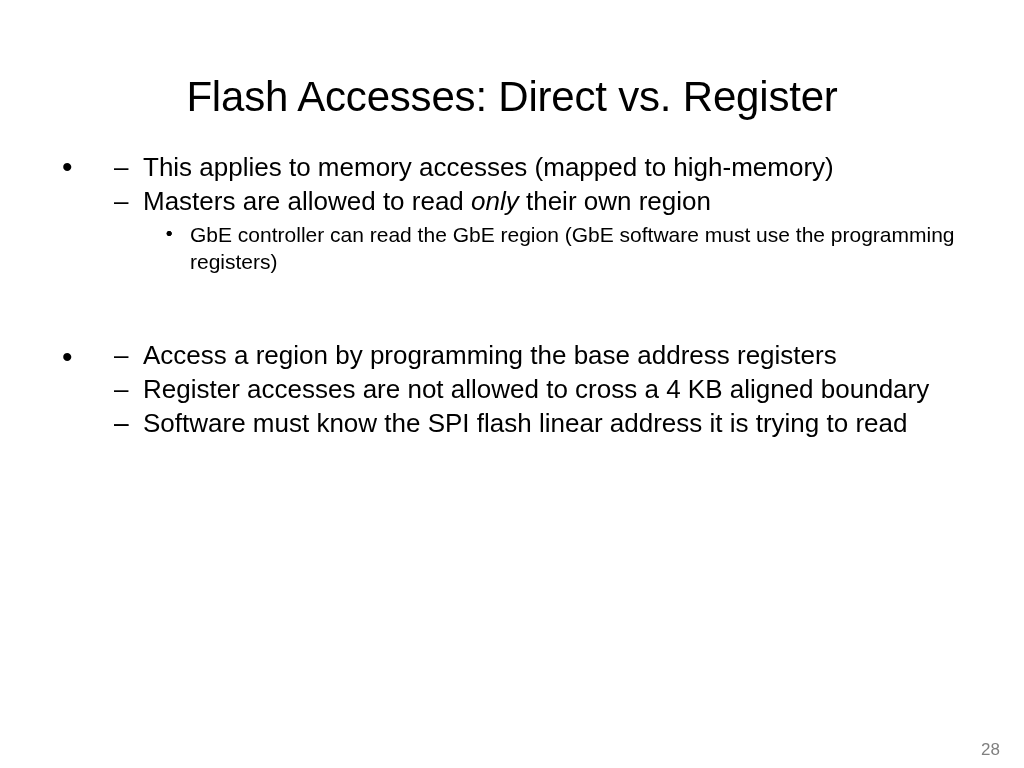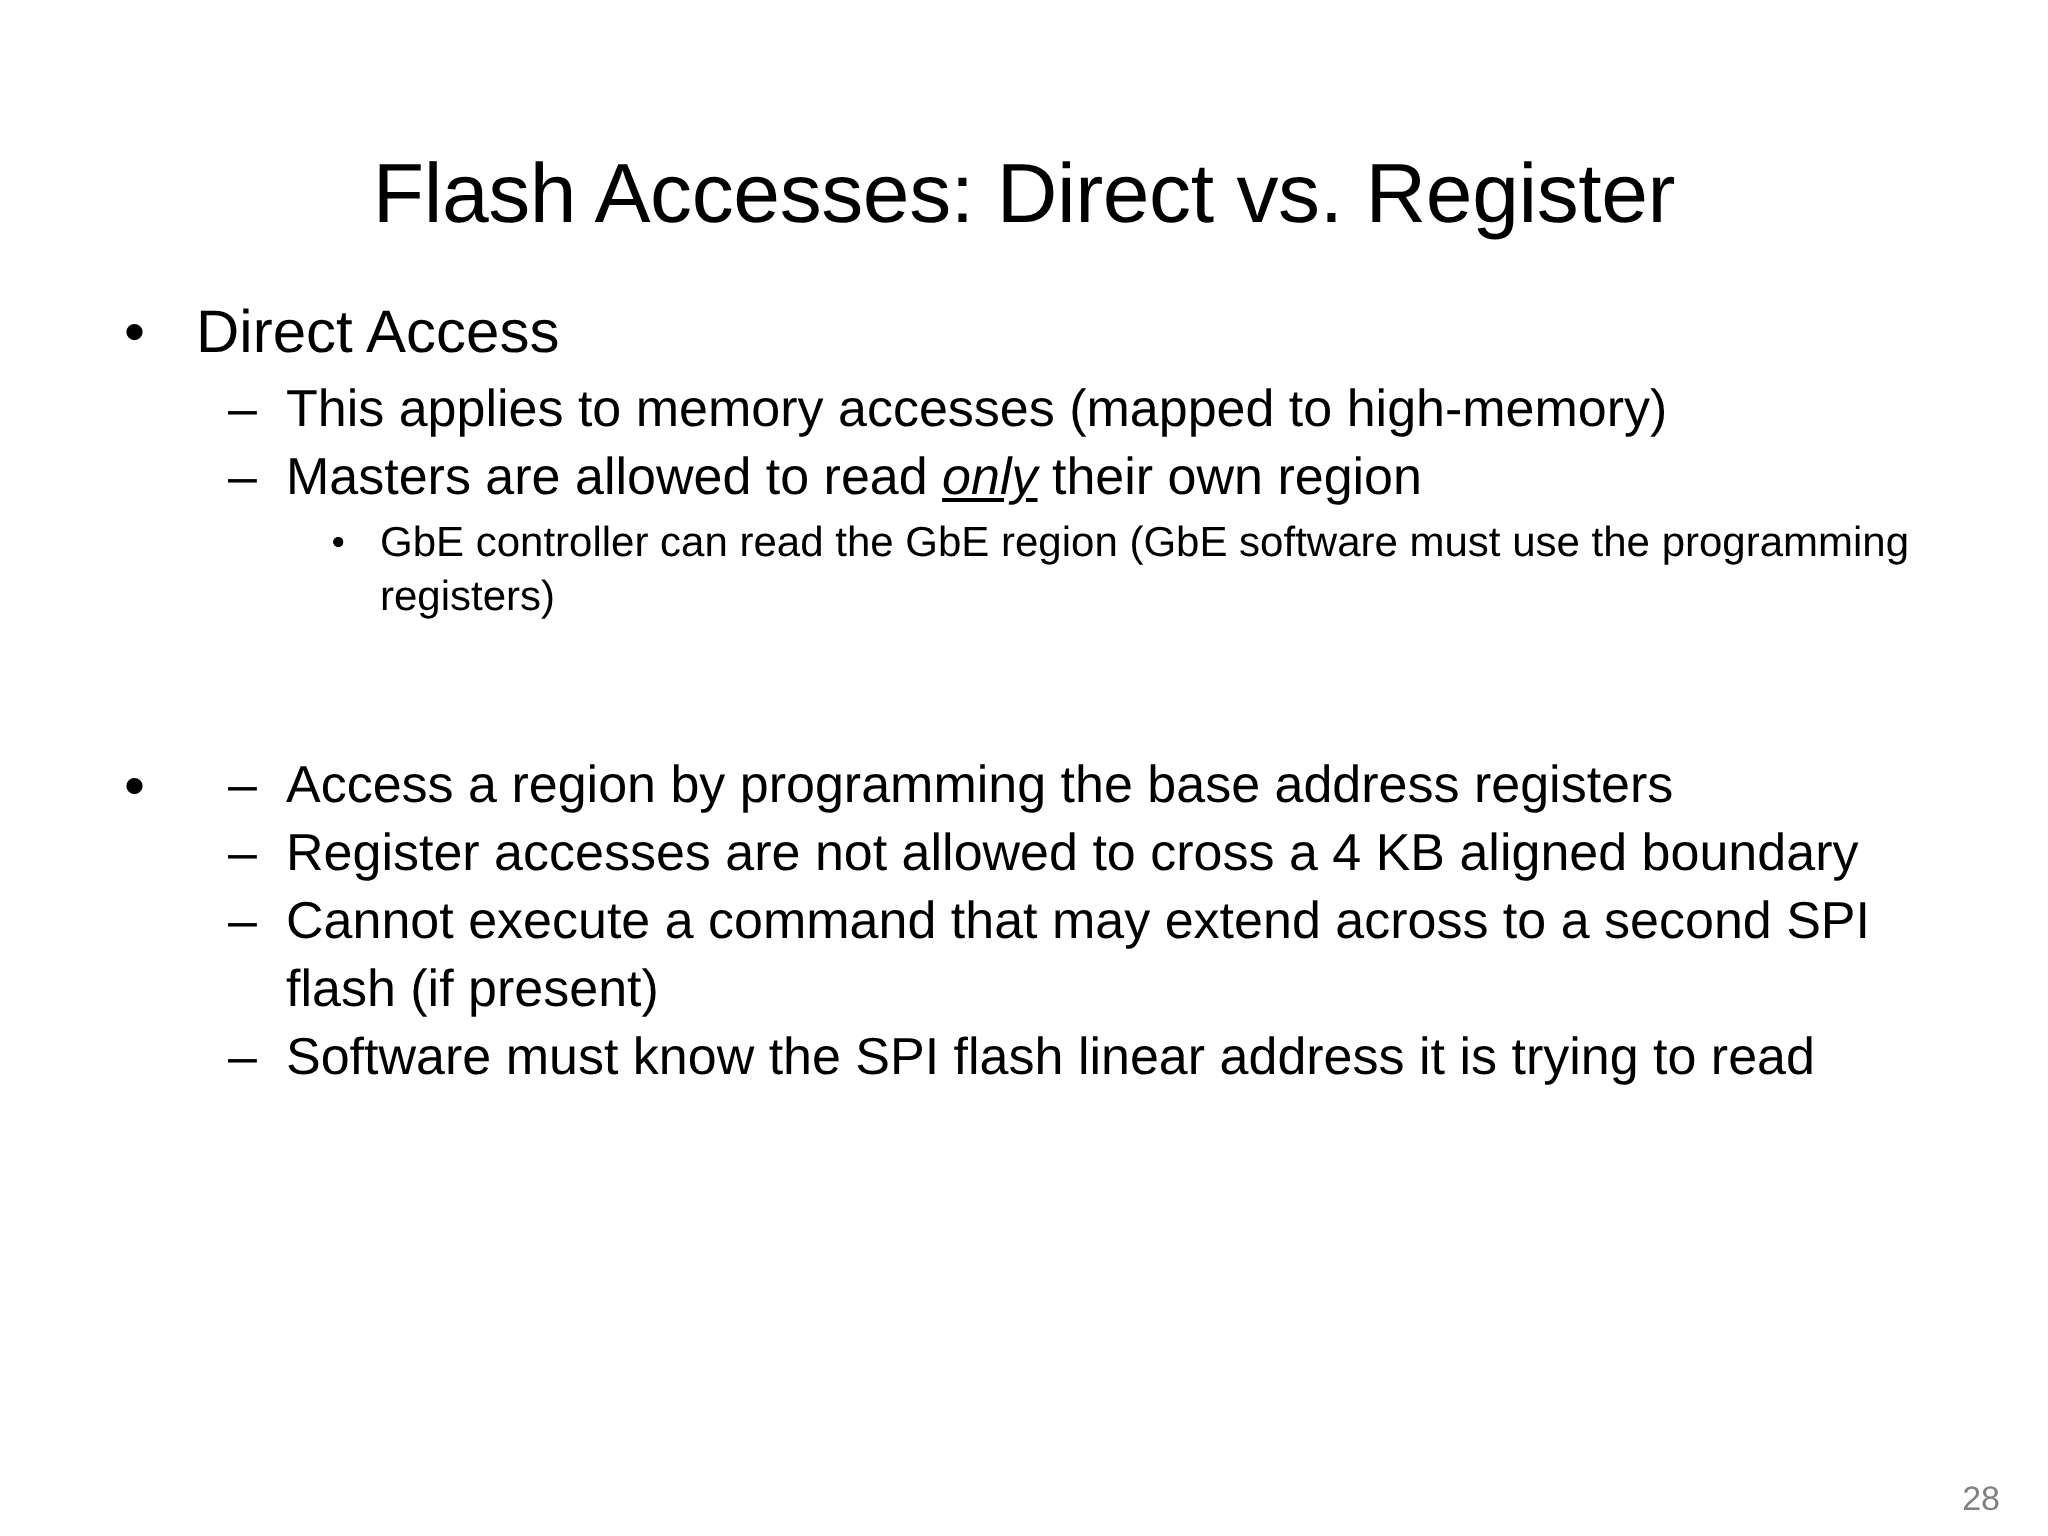--- a/index.html
+++ b/index.html
@@ -103,21 +103,20 @@
   }
   .lvl2-first {
     margin-top: 2px;
   }
   .lvl3-first {
     margin-top: 3px;
   }
 
   .emph-underline-italic {
     font-style: italic;
-    text-decoration: underline;
   }
 
   
   .page-number {
     position: absolute;
     right: 24px;
     bottom: 8px;
     font-size: 17px;
     line-height: 20px;
     color: #808080;
@@ -128,21 +127,20 @@
 <body>
 
 <div id="slide">
 
   <h1 class="slide-title">Flash Accesses: Direct vs. Register</h1>
 
   <div class="body-area">
 
     <div class="bullet lvl1">
       <span class="marker">•</span>
-      <span>Direct Access</span>
     </div>
 
     <div class="bullet lvl2 lvl2-first">
       <span class="marker">–</span>
       <span>This applies to memory accesses (mapped to high-memory)</span>
     </div>
 
     <div class="bullet lvl2">
       <span class="marker">–</span>
       <span><span>Masters are allowed to read </span><span class="emph-underline-italic">only</span><span> their own region</span></span>
@@ -170,21 +168,20 @@
       <span>Access a region by programming the base address registers</span>
     </div>
 
     <div class="bullet lvl2">
       <span class="marker">–</span>
       <span>Register accesses are not allowed to cross a 4 KB aligned boundary</span>
     </div>
 
     <div class="bullet lvl2">
       <span class="marker">–</span>
-      <span>Cannot execute a command that may extend across to a second SPI flash (if present)</span>
     </div>
 
     <div class="bullet lvl2">
       <span class="marker">–</span>
       <span>Software must know the SPI flash linear address it is trying to read</span>
     </div>
 
   </div>
 
   <div class="page-number">28</div>

